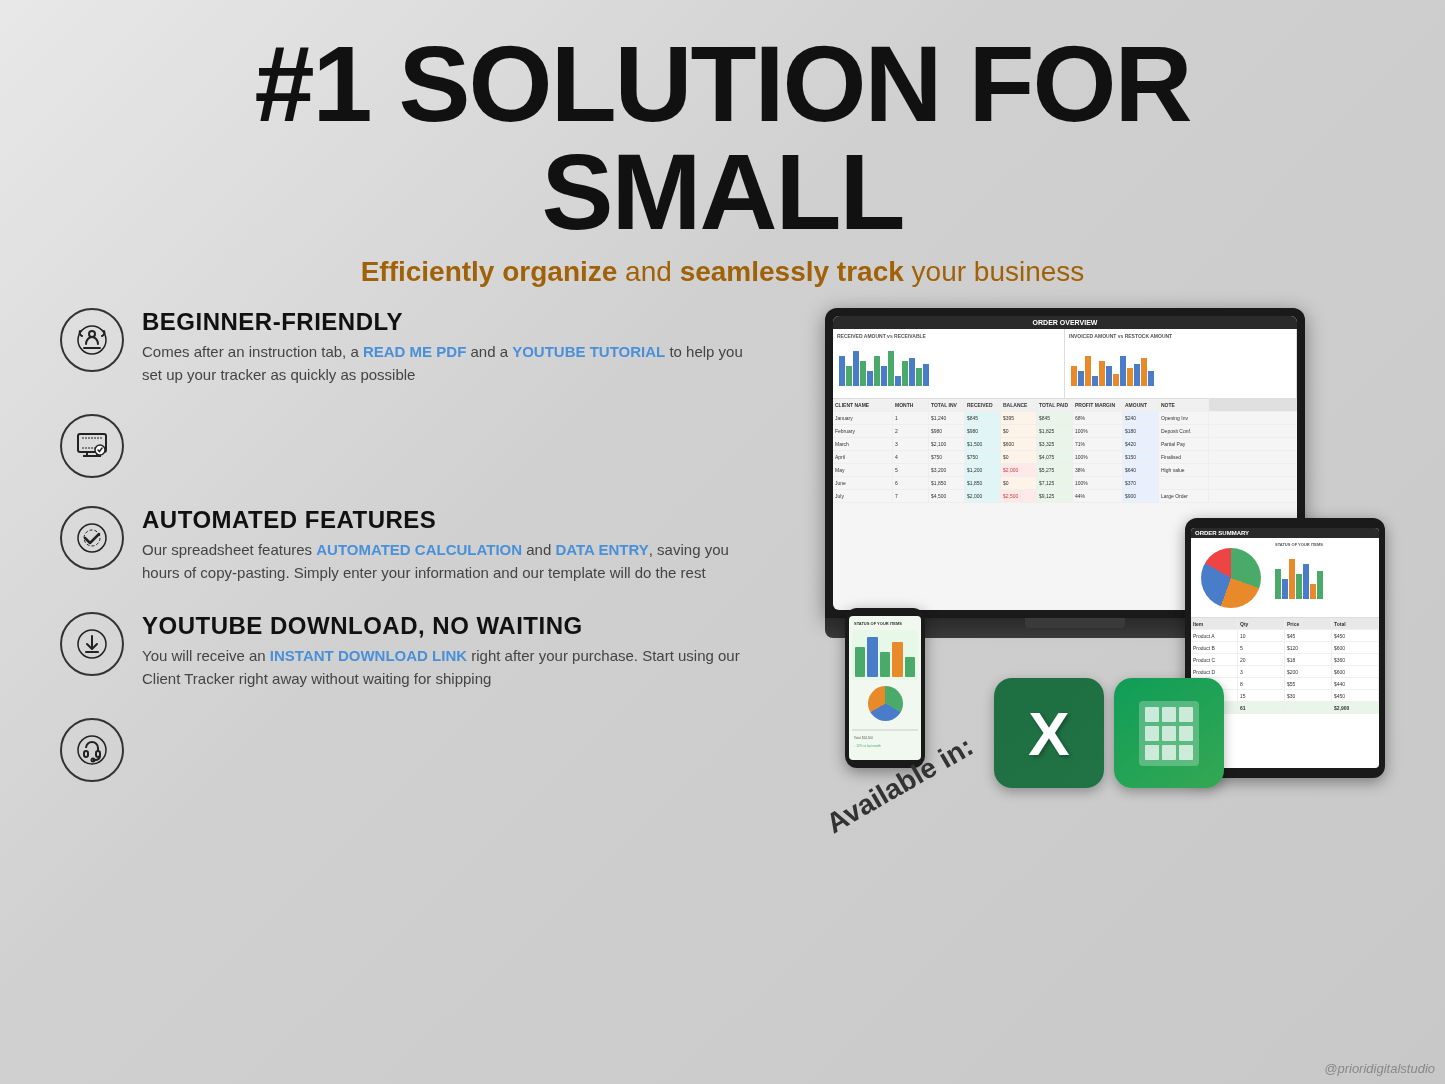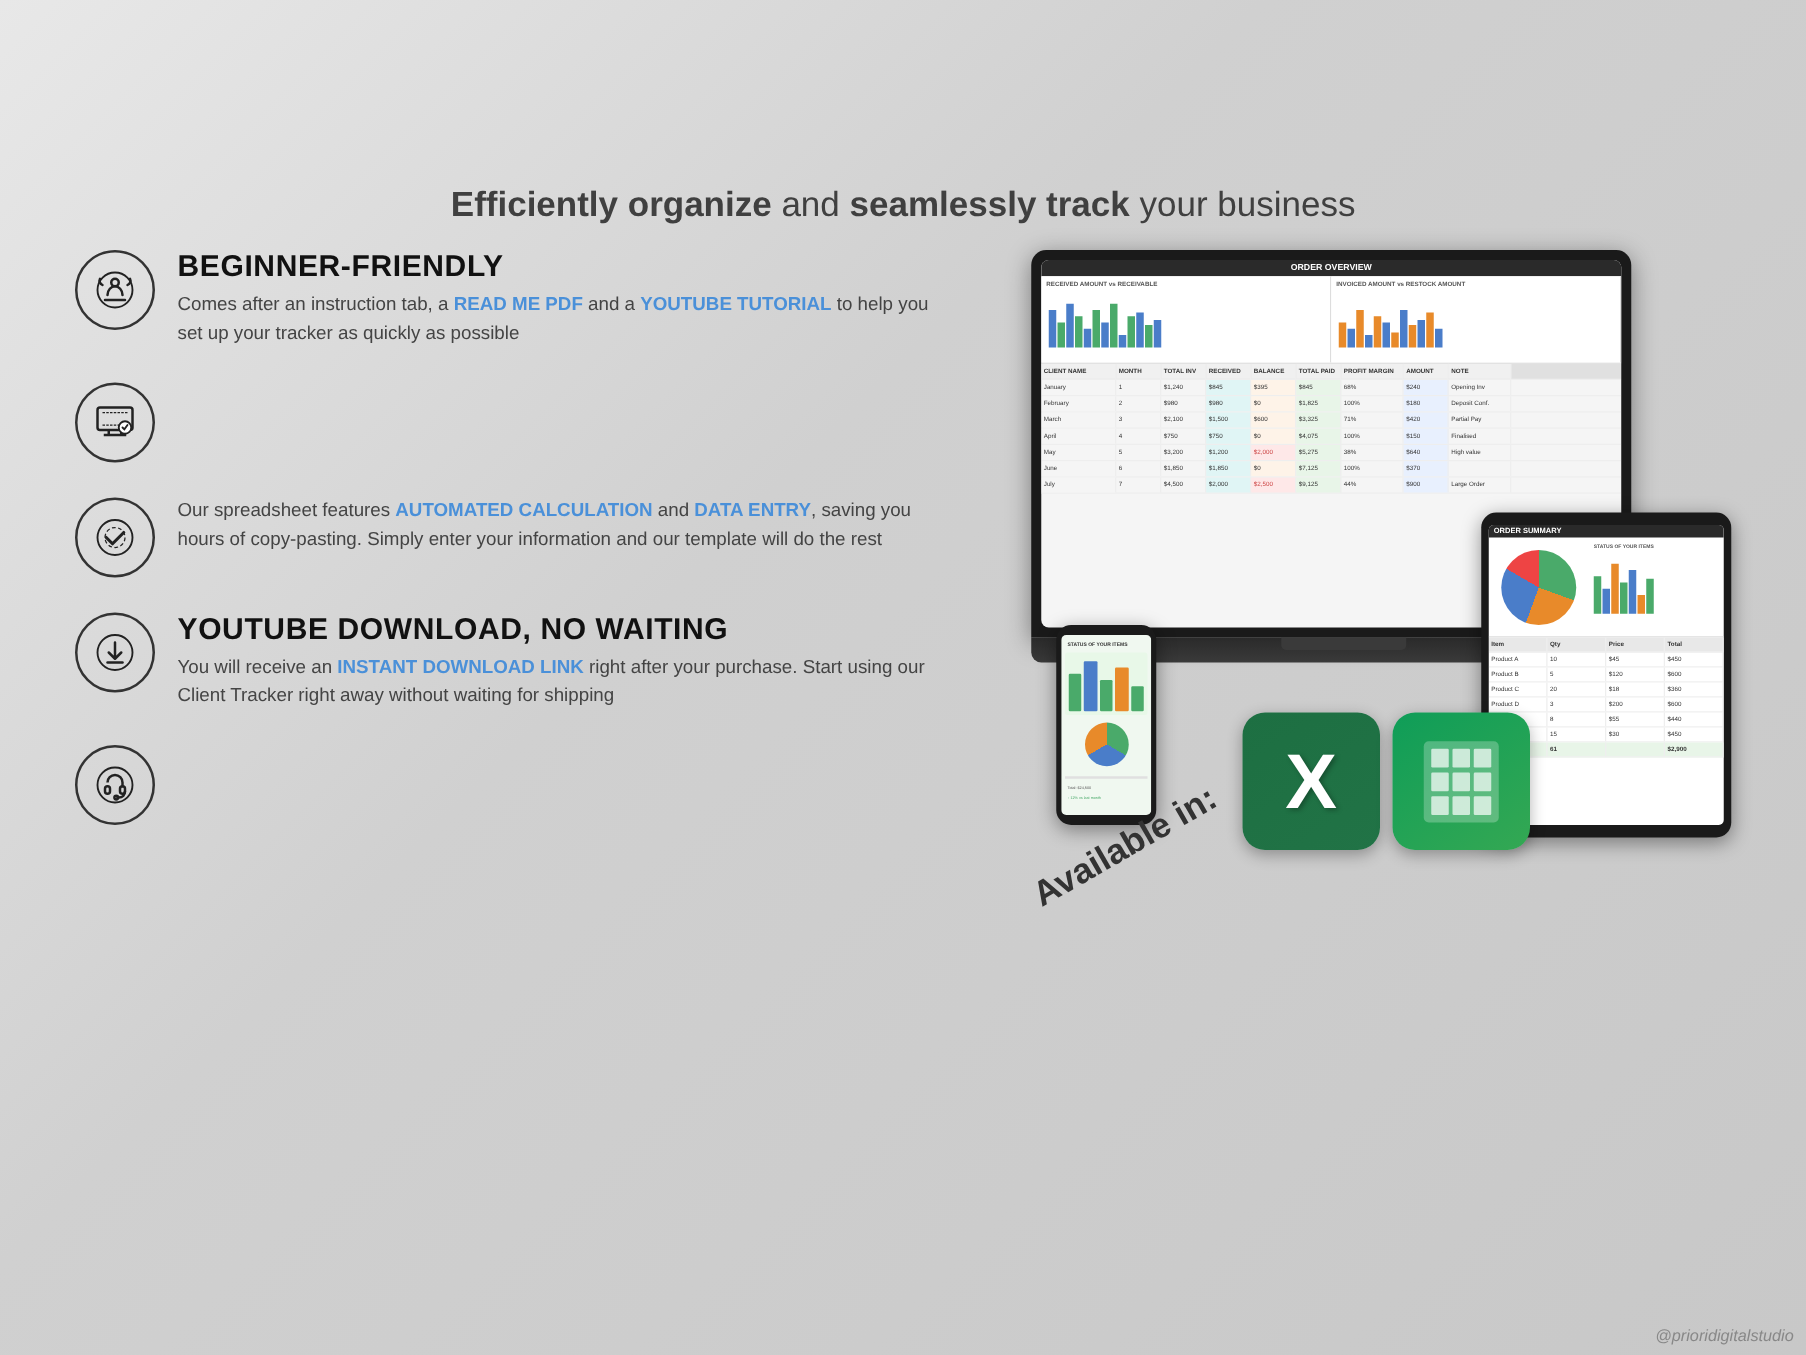--- a/index.html
+++ b/index.html
@@ -28,21 +28,21 @@
     .main-title {
       font-size: 108px;
       font-weight: 900;
       color: #111;
       line-height: 1.0;
       letter-spacing: -2px;
     }
 
     .subtitle {
       font-size: 28px;
-      color: #404040;
+      color: #a16207;
       margin-top: 10px;
       font-weight: 400;
     }
 
     .subtitle strong {
       font-weight: 700;
     }
 
     .content-section {
       display: flex;
@@ -475,21 +475,21 @@
       color: #333;
     }
   </style>
 </head>
 <body>
 
 <div class="main-container">
 
   <div class="header-section">
     <h1 class="main-title">
-      <br>
+      <span>#1 SOLUTION FOR SMALL</span><br>
     </h1>
     <p class="subtitle">
       <strong>Efficiently organize</strong><span> and </span><strong>seamlessly track</strong><span> your business</span>
     </p>
   </div>
 
   <div class="content-section">
 
     <div class="features-column">
 
@@ -526,20 +526,21 @@
 
       <div class="feature-item">
         <div class="feature-icon">
           <svg viewBox="0 0 36 36" fill="none" stroke="#222" stroke-width="2">
             <circle cx="18" cy="18" r="14" stroke-width="1.5"></circle>
             <path d="M11 18l5 5 9-9" stroke-linecap="round" stroke-linejoin="round" stroke-width="2.5"></path>
             <circle cx="18" cy="18" r="8" stroke-dasharray="3 2" stroke-width="1"></circle>
           </svg>
         </div>
         <div class="feature-text">
+          <div class="feature-title">AUTOMATED FEATURES</div>
           <p class="feature-desc">
             <span>Our spreadsheet features </span><span class="highlight-blue">AUTOMATED CALCULATION</span><span> and </span><span class="highlight-blue">DATA ENTRY</span><span>, saving you hours of copy-pasting. Simply enter your information and our template will do the rest</span>
           </p>
         </div>
       </div>
 
       <div class="feature-item">
         <div class="feature-icon">
           <svg viewBox="0 0 36 36" fill="none" stroke="#222" stroke-width="2">
             <circle cx="18" cy="18" r="14" stroke-width="1.5"></circle>

